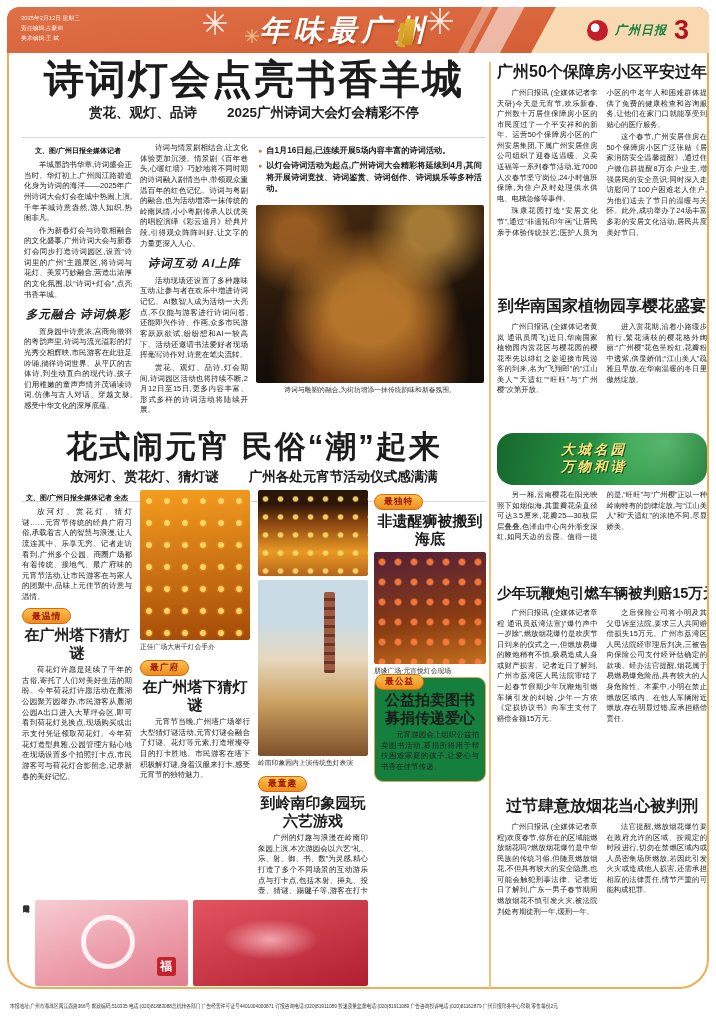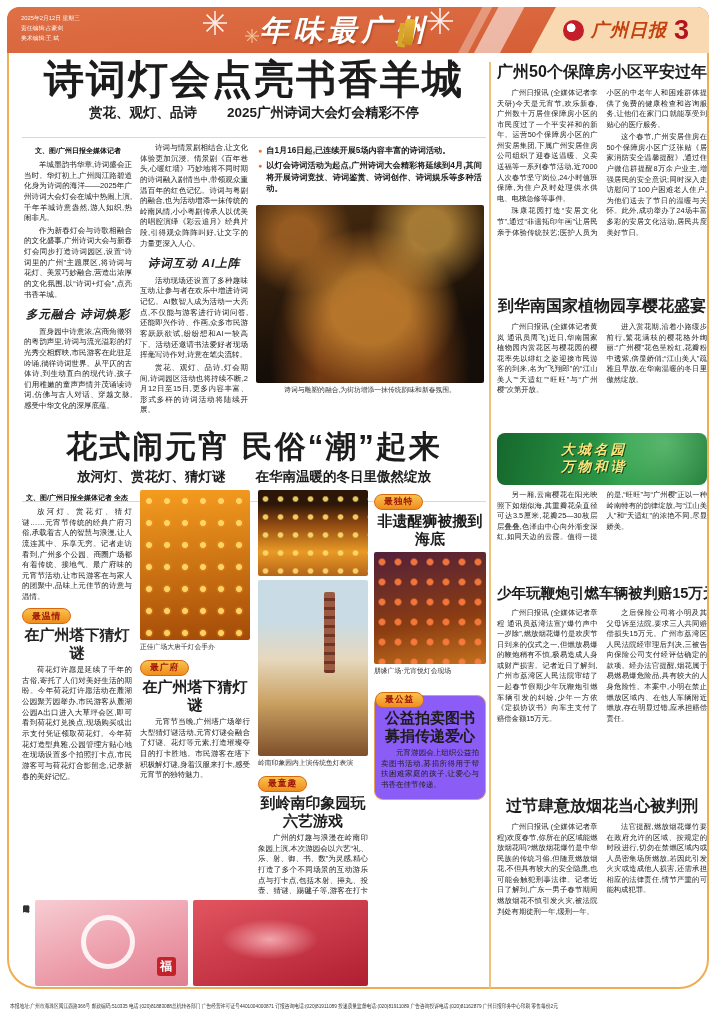--- a/index.html
+++ b/index.html
@@ -31,21 +31,21 @@
   .masthead {
     position:absolute; right:0; top:0; height:46px; width:178px;
     background:#f8d9b2; clip-path:polygon(14% 0,100% 0,100% 100%,0 100%);
     display:flex; align-items:center; justify-content:flex-end; gap:7px; padding-right:20px;
   }
   .logo-circle {
     width:21px; height:21px; border-radius:50%; flex:0 0 auto;
     background:radial-gradient(circle at 36% 34%, #ffffff 0 26%, #c41e2a 30%);
     border:2px solid #c41e2a;
   }
-  .paper-name { color:#c2410c; font-size:18px; font-weight:900; font-style:italic; letter-spacing:1px; white-space:nowrap; }
+  .paper-name { color:#15803d; font-size:12px; font-weight:900; font-style:italic; letter-spacing:1px; white-space:nowrap; }
   .page-no { color:#b5121f; font-size:27px; font-weight:900; line-height:1; }
   .firecracker { position:absolute; left:56.5%; top:12px; width:10px; height:26px;
     background:linear-gradient(#e8b93c,#c98f1d); border-radius:2px; transform:rotate(8deg);
     box-shadow:-6px 4px 0 -1px #d9a62c; }
 
   
   .smalltxt { font-size:7.5px; line-height:1.42; text-align:justify; color:#222; }
   .smalltxt p { text-indent:2em; margin-bottom:2px; }
   .byline { font-size:7px; font-weight:bold; text-align:center; color:#111; margin:3px 0 4px; }
   .caption { font-size:6.8px; color:#333; line-height:1.35; margin-top:2px; text-align:justify; }
@@ -107,34 +107,34 @@
   .a2-main { position:absolute; left:0; top:60px; width:346px; height:404px; display:flex; gap:8px; overflow:hidden; }
   .a2c { width:110px; flex:0 0 auto; overflow:hidden; }
   .a2-col4 { position:absolute; left:352px; top:60px; width:112px; height:496px; overflow:hidden; }
   .a2-bottom { position:absolute; left:0; top:470px; width:346px; height:88px; display:flex; gap:5px; }
   .badge-row { margin:5px 0 2px; }
   .badge { display:inline-block; padding:1px 9px; border-radius:9px;
     background:linear-gradient(#f9c34d,#ef8d1e); color:#9a1208; font-weight:900; font-size:8.8px;
     border:1px solid #d9680d; letter-spacing:1px; }
   .blocktitle { font-size:15px; font-weight:900; text-align:center; margin:1px 0 3px; line-height:1.2; }
   .vcap { writing-mode:vertical-rl; font-size:6.6px; color:#333; line-height:1.25; height:86px; flex:0 0 auto; }
-  .gongyi-box { position:relative; margin-top:20px; background:#8b5cf6; border:1.5px solid #e7a156;
+  .gongyi-box { position:relative; margin-top:2px; background:#15803d; border:1.5px solid #e7a156;
     border-radius:9px; padding:12px 6px 6px; }
   .gongyi-box .badge-row { position:absolute; left:0; right:0; top:-8px; margin:0; }
 
   
   .vline { position:absolute; left:489px; top:62px; width:1.5px; height:926px; background:#eec27c; }
   .rcol { position:absolute; left:497px; top:62px; width:210px; height:928px; overflow:hidden; }
   .rart { margin-bottom:10px; }
   .rart h3 { font-weight:900; text-align:center; white-space:nowrap; margin-bottom:5px; }
   .rt16 { font-size:16px; }
   .rt15 { font-size:14.6px; }
   .rbody { columns:2; column-gap:9px; font-size:7.3px; line-height:1.45; text-align:justify; color:#222; }
   .rbody p { text-indent:2em; margin-bottom:2px; }
-  .banner-green { position:relative; height:52px; margin:5px 0; border-radius:8px; overflow:hidden;
+  .banner-green { position:relative; height:52px; margin:5px 0; border-radius:16px; overflow:hidden;
     background:
       radial-gradient(circle at 80% 20%, rgba(180,255,190,.35), transparent 40%),
       linear-gradient(100deg,#15682c,#2f9e4a 60%,#1d7a35);
     display:flex; flex-direction:column; justify-content:center; padding-left:64px; }
   .banner-green span { color:#ffe27a; font-weight:900; font-style:italic; font-size:13.5px;
     letter-spacing:3px; line-height:1.25; text-shadow:1px 1px 0 #0d4a1c; }
 
   
   .footer { position:absolute; left:10px; top:1002px; width:880px; font-size:6px; color:#333;
     transform:scaleX(.79); transform-origin:0 50%; white-space:nowrap; }
@@ -225,21 +225,21 @@
       <div class="photo ph-opera"></div>
       <div class="caption" style="text-align:center">诗词与雕塑的融合,为街坊增添一抹传统韵味和新春氛围。</div>
     </div>
   </div>
 </section>
 
 <section class="art2">
   <h2>花式闹元宵 民俗“潮”起来</h2>
   <div class="deck">
     <span>放河灯、赏花灯、猜灯谜</span>
-    <span>在华南温暖的冬日里傲然绽放</span>
+    <span>广州各处元宵节活动仪式感满满</span>
   </div>
 
   <div class="a2-main">
     <div class="a2c smalltxt">
       <div class="byline">文、图/广州日报全媒体记者 全杰</div>
       <p>放河灯、赏花灯、猜灯谜……元宵节传统的经典广府习俗,承载着古人的智慧与浪漫,让人流连其中、乐享无穷。记者走访看到,广州多个公园、商圈广场都有着传统、接地气、最广府味的元宵节活动,让市民游客在与家人的团聚中,品味上元佳节的诗意与温情。</p>
       <div class="badge-row"><span class="badge">最温情</span></div>
       <div class="blocktitle">在广州塔下猜灯谜</div>
       <p>荷花灯许愿是延续了千年的古俗,寄托了人们对美好生活的期盼。今年荷花灯许愿活动在麓湖公园聚芳园举办,市民游客从麓湖公园A出口进入大草坪会区,即可看到荷花灯兑换点,现场购买或出示支付凭证领取荷花灯。今年荷花灯造型典雅,公园管理方贴心地在现场设置多个拍照打卡点,市民游客可与荷花灯合影留念,记录新春的美好记忆。</p>
     </div>

